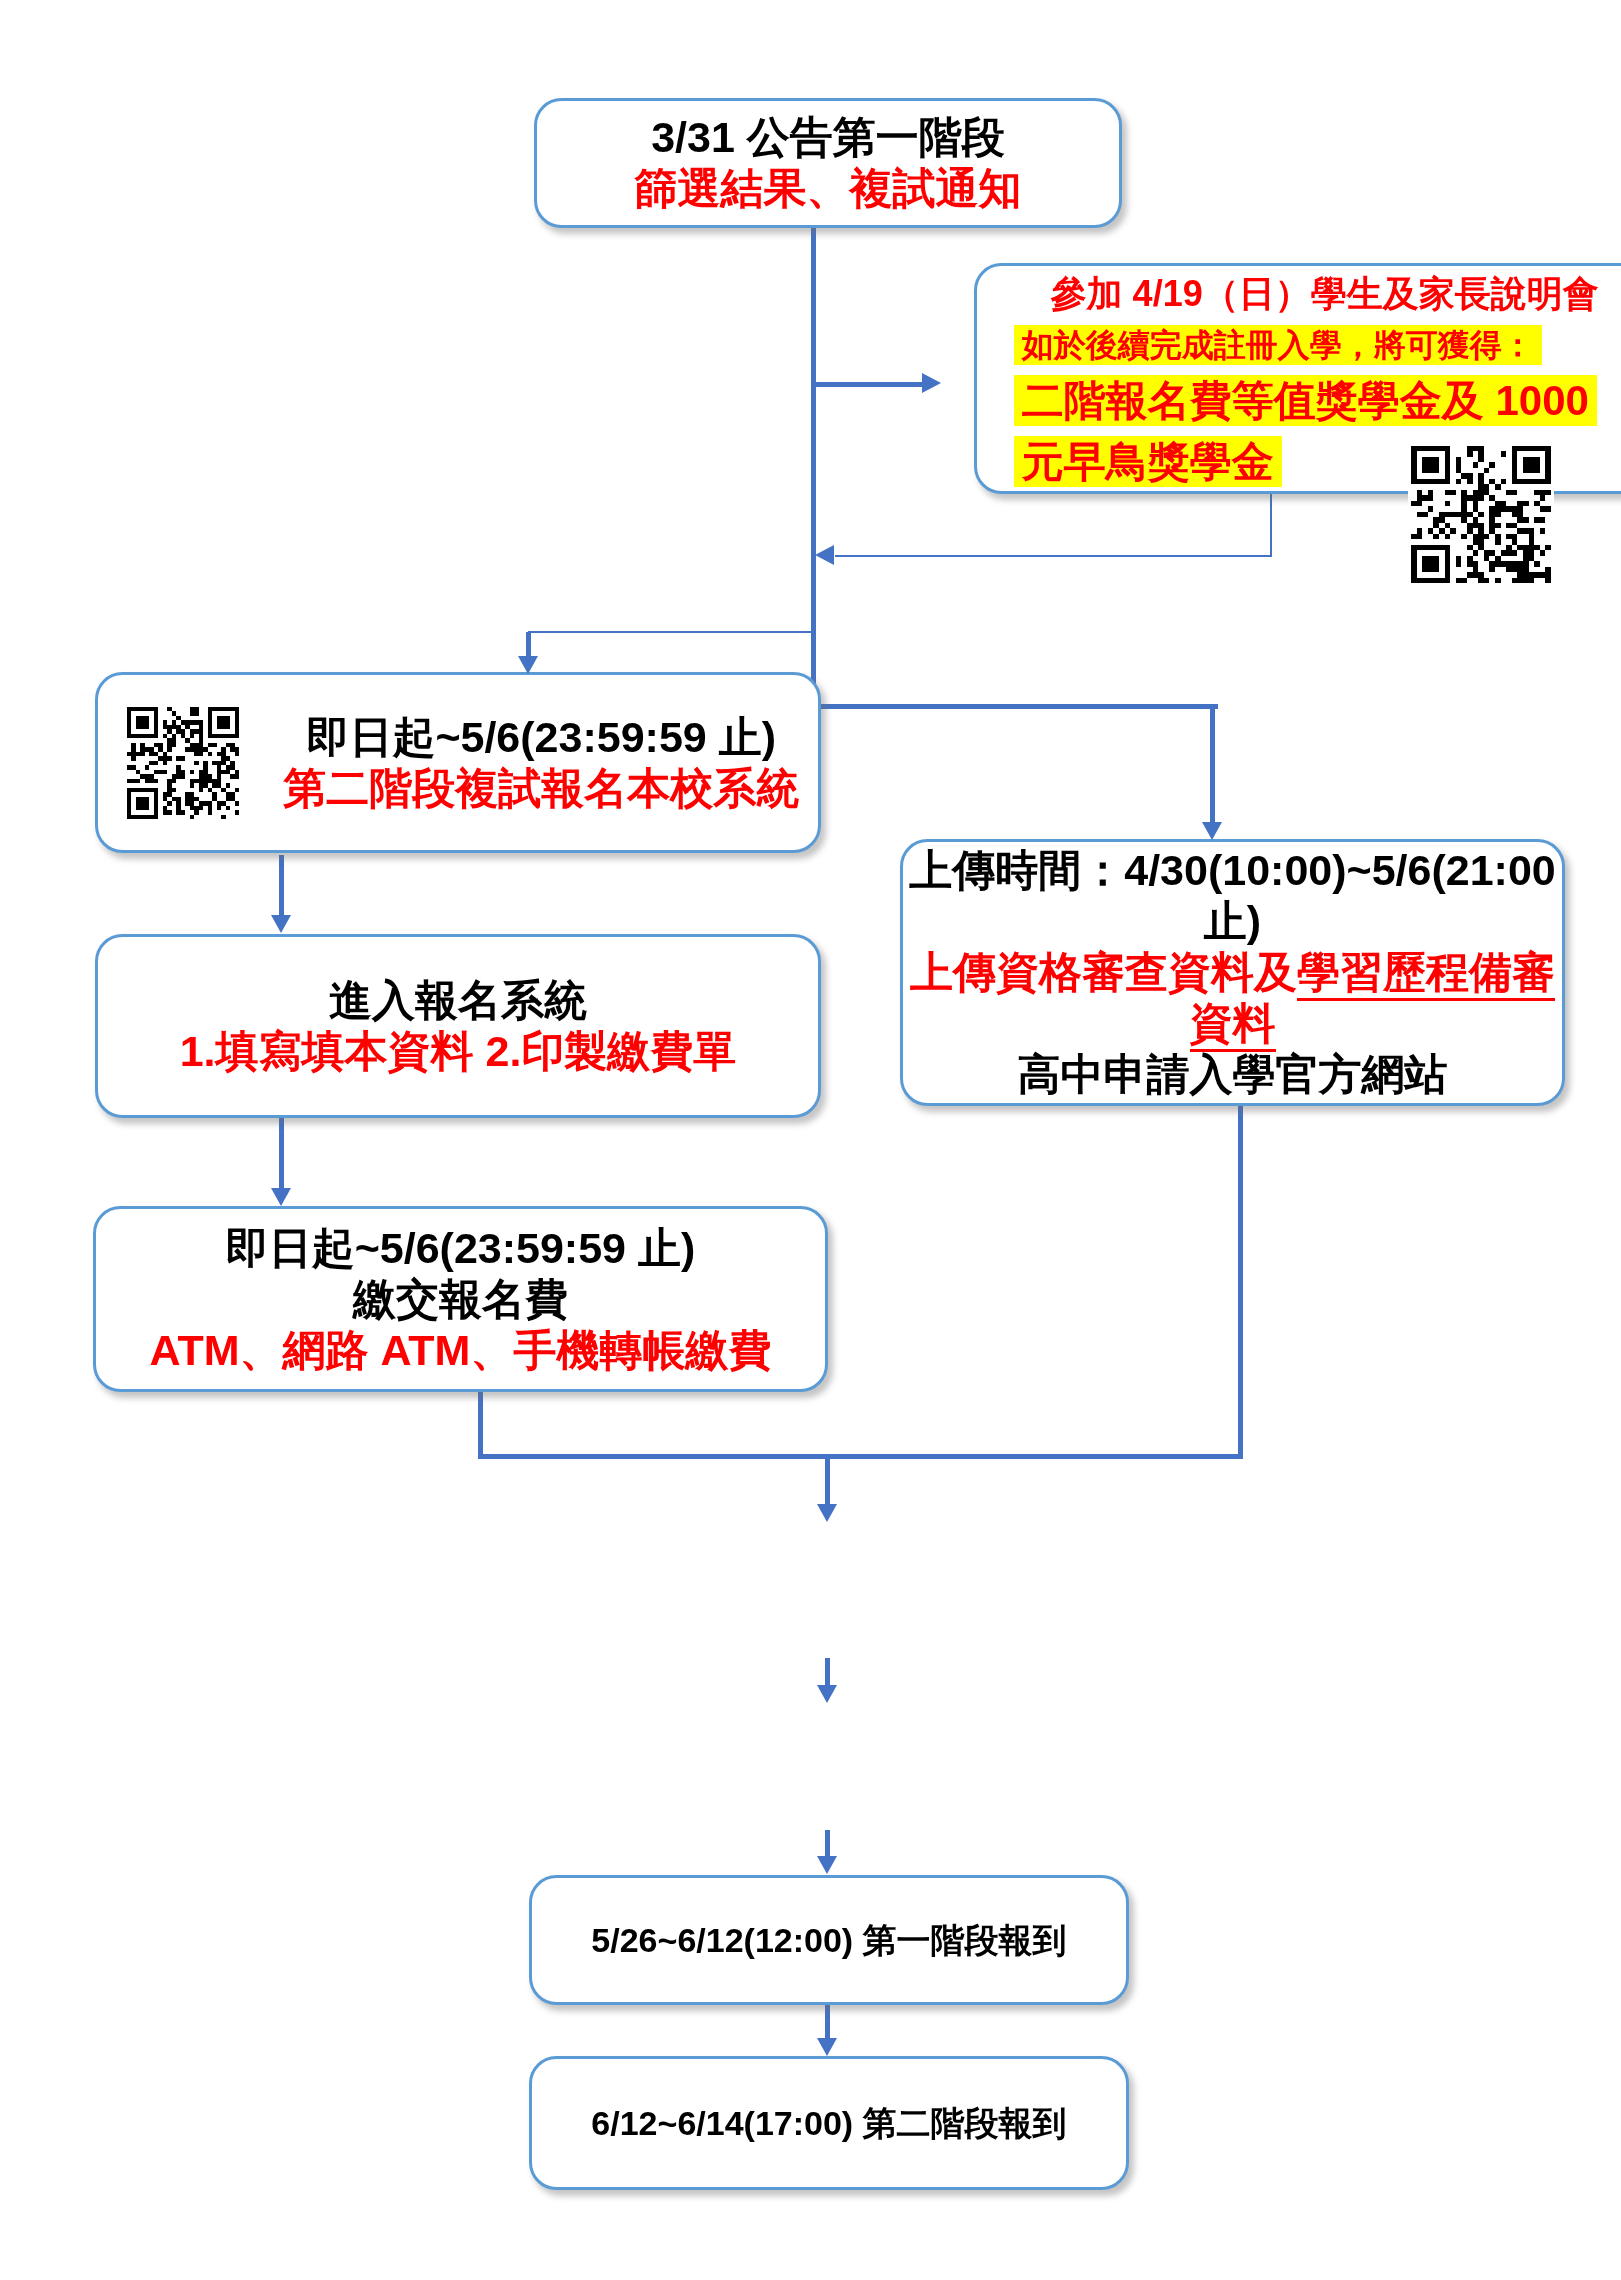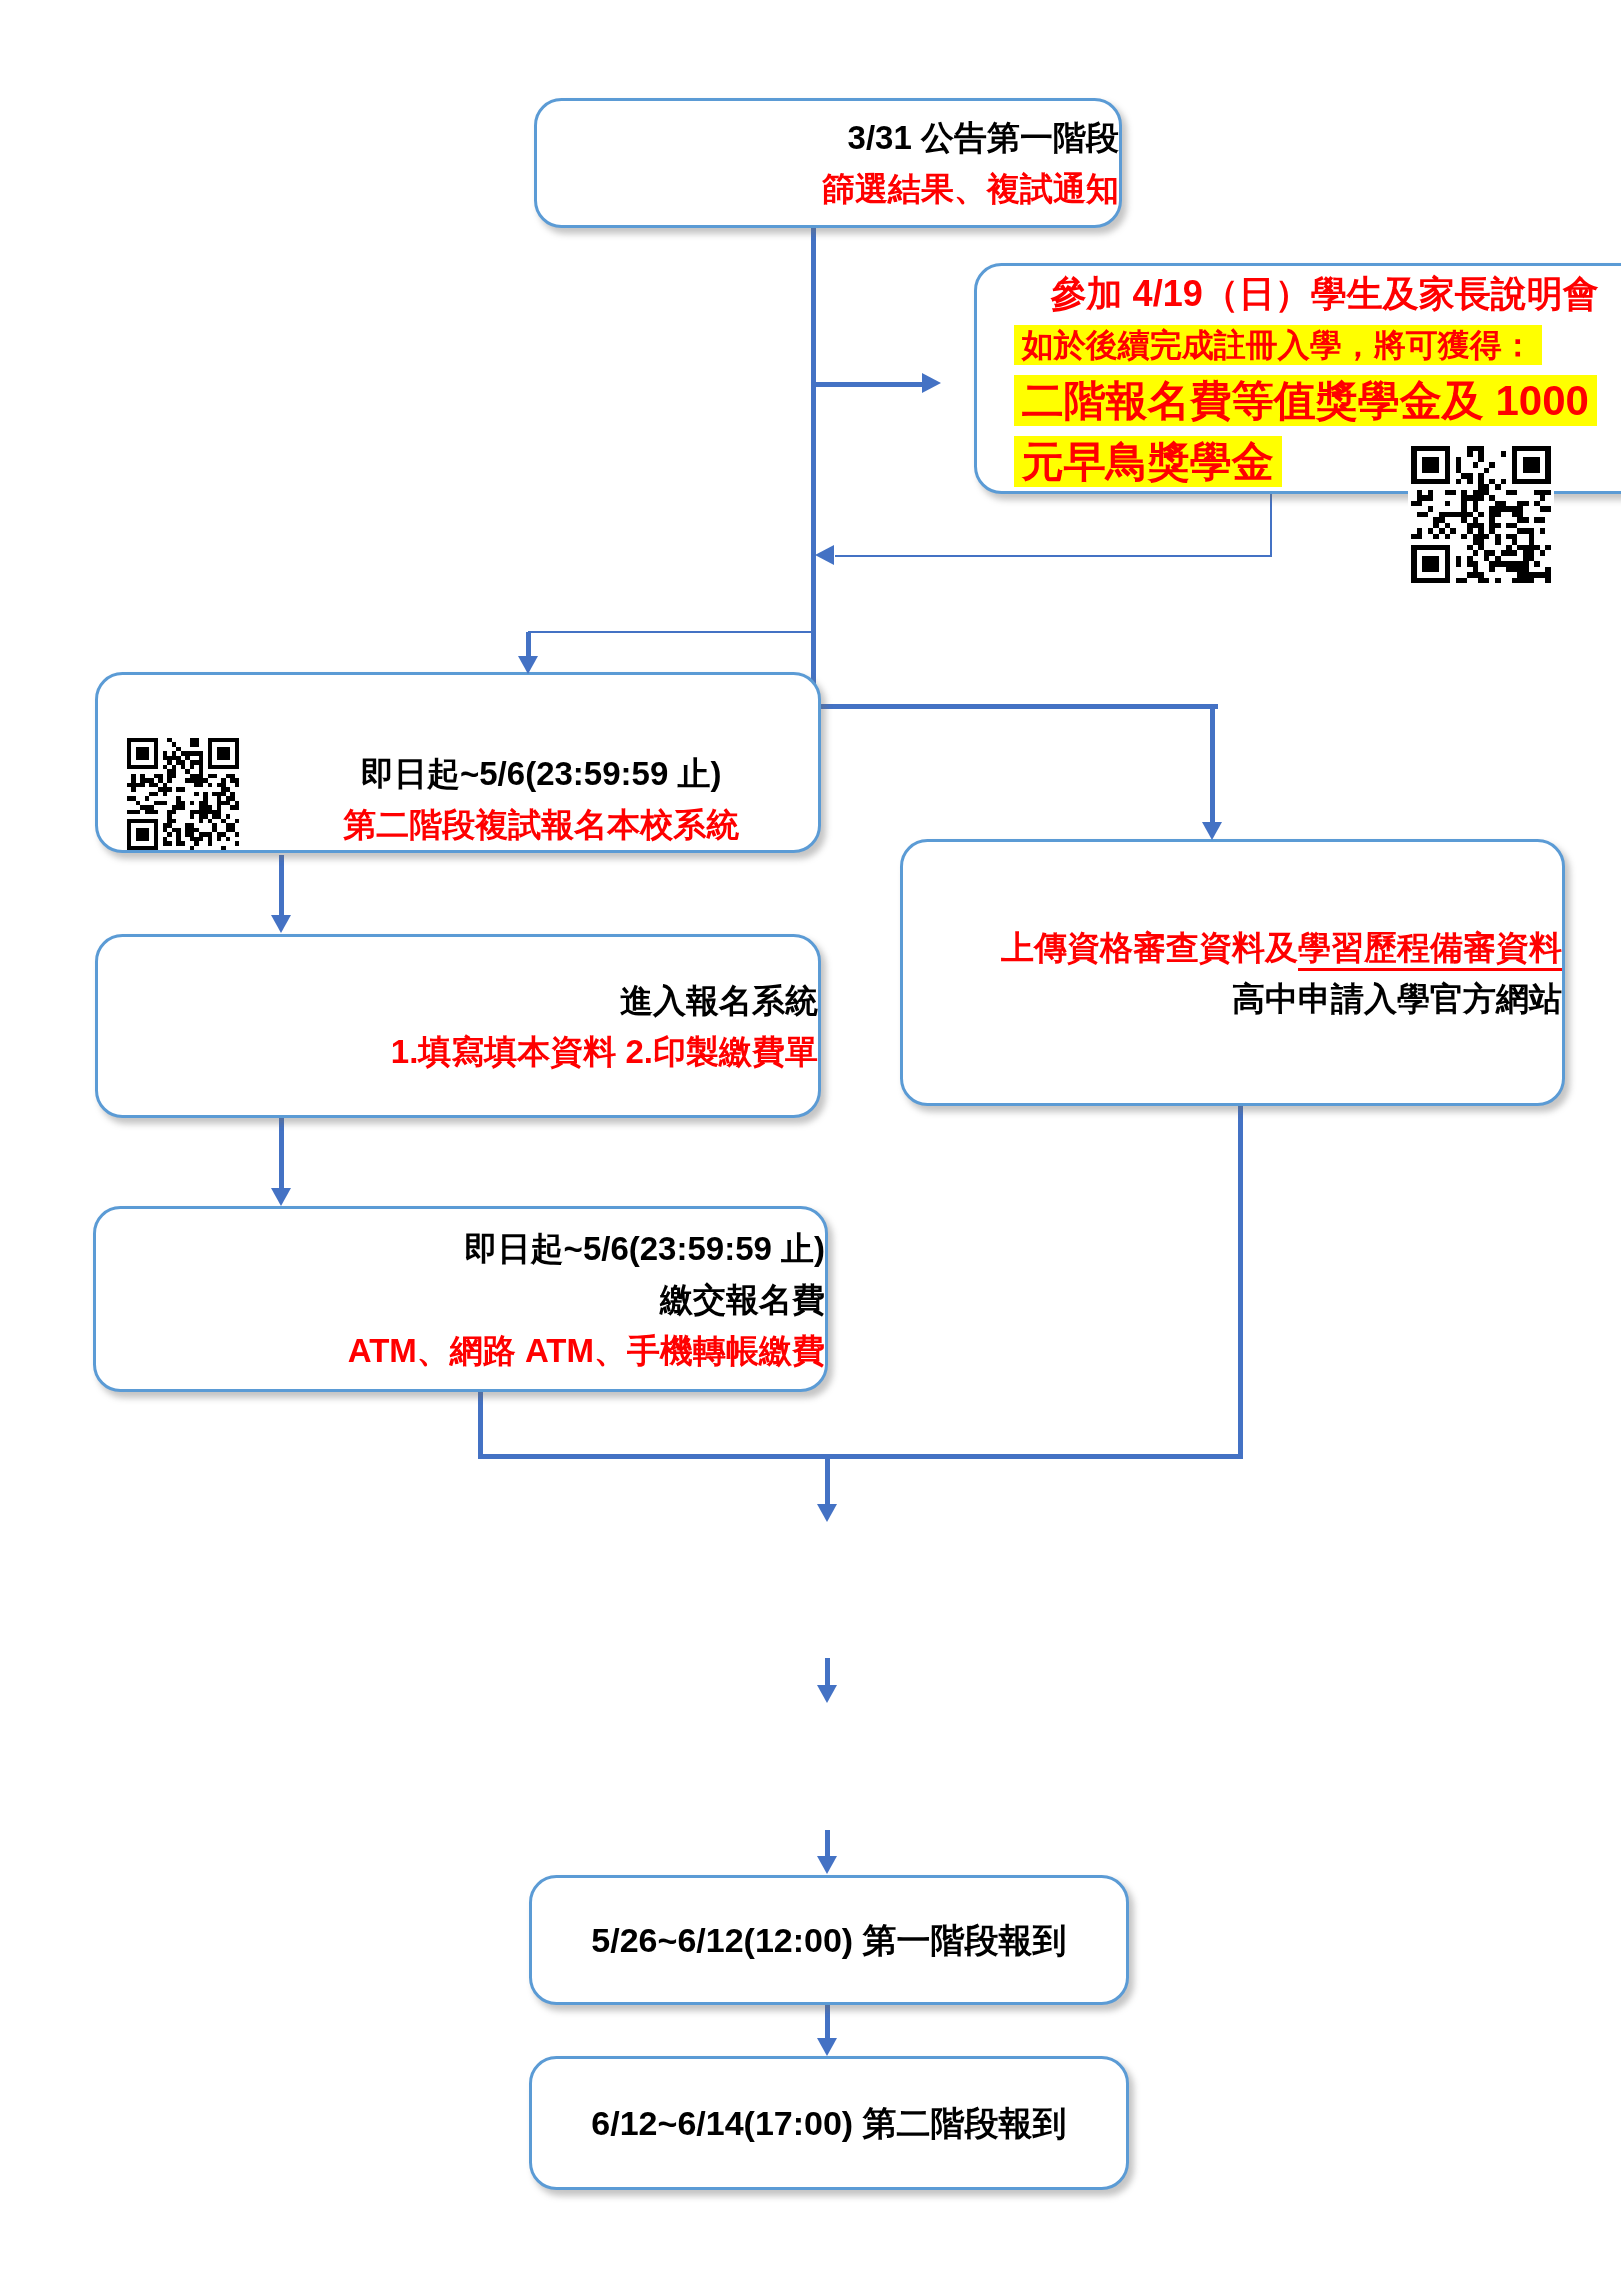--- a/index.html
+++ b/index.html
@@ -23,21 +23,21 @@
   }
   .line{position:absolute;background:var(--conn);z-index:1;}
   .line.thin{background:var(--conn);}
   .ah{position:absolute;width:0;height:0;z-index:3;}
   .ah.down{border-left:10.8px solid transparent;border-right:10.8px solid transparent;border-top:18.6px solid var(--conn);}
   .ah.right{border-top:10.8px solid transparent;border-bottom:10.8px solid transparent;border-left:19.6px solid var(--conn);}
   .ah.left{border-top:10.8px solid transparent;border-bottom:10.8px solid transparent;border-right:19.6px solid var(--conn);}
   .red{color:var(--red);}
   .hl{background:var(--hl);padding:2px 7.8px;}
   .u{border-bottom:3.9px solid var(--red);padding-bottom:2px;}
-  .fs34{font-size:33px;line-height:51px;align-items:flex-end;}
+  .fs34{font-size:43px;line-height:51px;}
   .fs35{font-size:34px;line-height:51px;}
   .qr{position:absolute;background:#fff;z-index:5;}
   .qr-inline{background:#fff;flex:0 0 auto;}
   
   #boxB{align-items:flex-start;text-align:left;padding:5.9px 13.7px 5.9px 37px;}
   #boxB .b-line1{align-self:center;font-size:36px;line-height:55px;}
   #boxB .b-line2{font-size:32px;line-height:49px;}
   #boxB .b-line3,#boxB .b-line4{font-size:42px;line-height:61px;}
   #boxC{flex-direction:row;justify-content:flex-start;padding:0 17.6px 0 29px;gap:43px;text-align:center;}
   #boxC .c-text{flex:1;display:flex;flex-direction:column;justify-content:center;}
@@ -686,20 +686,21 @@
     <span class="red">1.填寫填本資料 2.印製繳費單</span>
   </div>
 
   <div class="node fs34" id="boxE" style="left:93px;top:1206px;width:735px;height:186px">
     <span>即日起~5/6(23:59:59 止)</span>
     <span>繳交報名費</span>
     <span class="red">ATM、網路 ATM、手機轉帳繳費</span>
   </div>
 
   <div class="node fs34" id="boxF" style="left:900px;top:839px;width:665px;height:267px">
+    <span>上傳時間：4/30(10:00)~5/6(21:00 止)</span>
     <span class="red"><span>上傳資格審查資料及</span><span class="u">學習歷程備審資料</span></span>
     <span>高中申請入學官方網站</span>
   </div>
 
 
 
   <div class="node fs35" id="boxI" style="left:529px;top:1875px;width:600px;height:130px">
     <span>5/26~6/12(12:00)  第一階段報到</span>
   </div>
 

